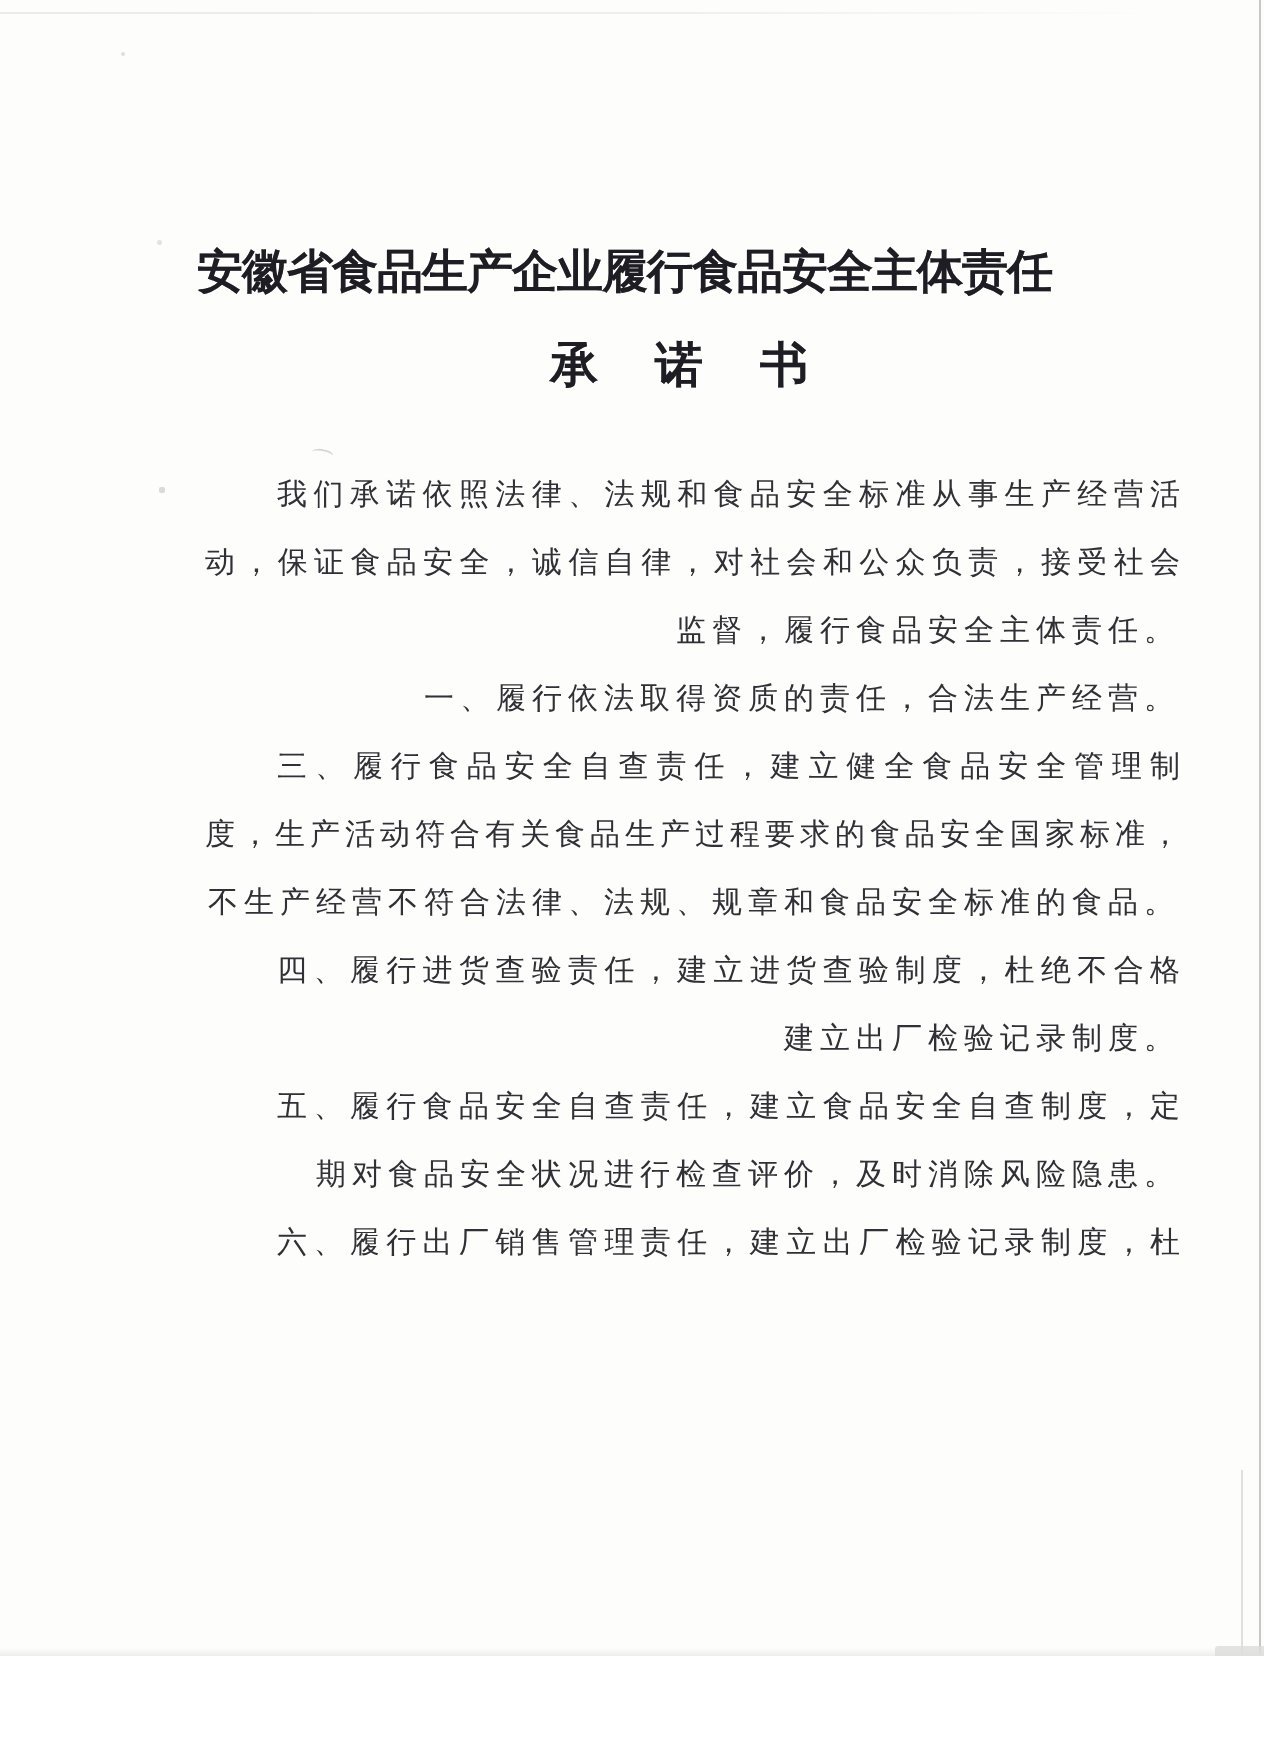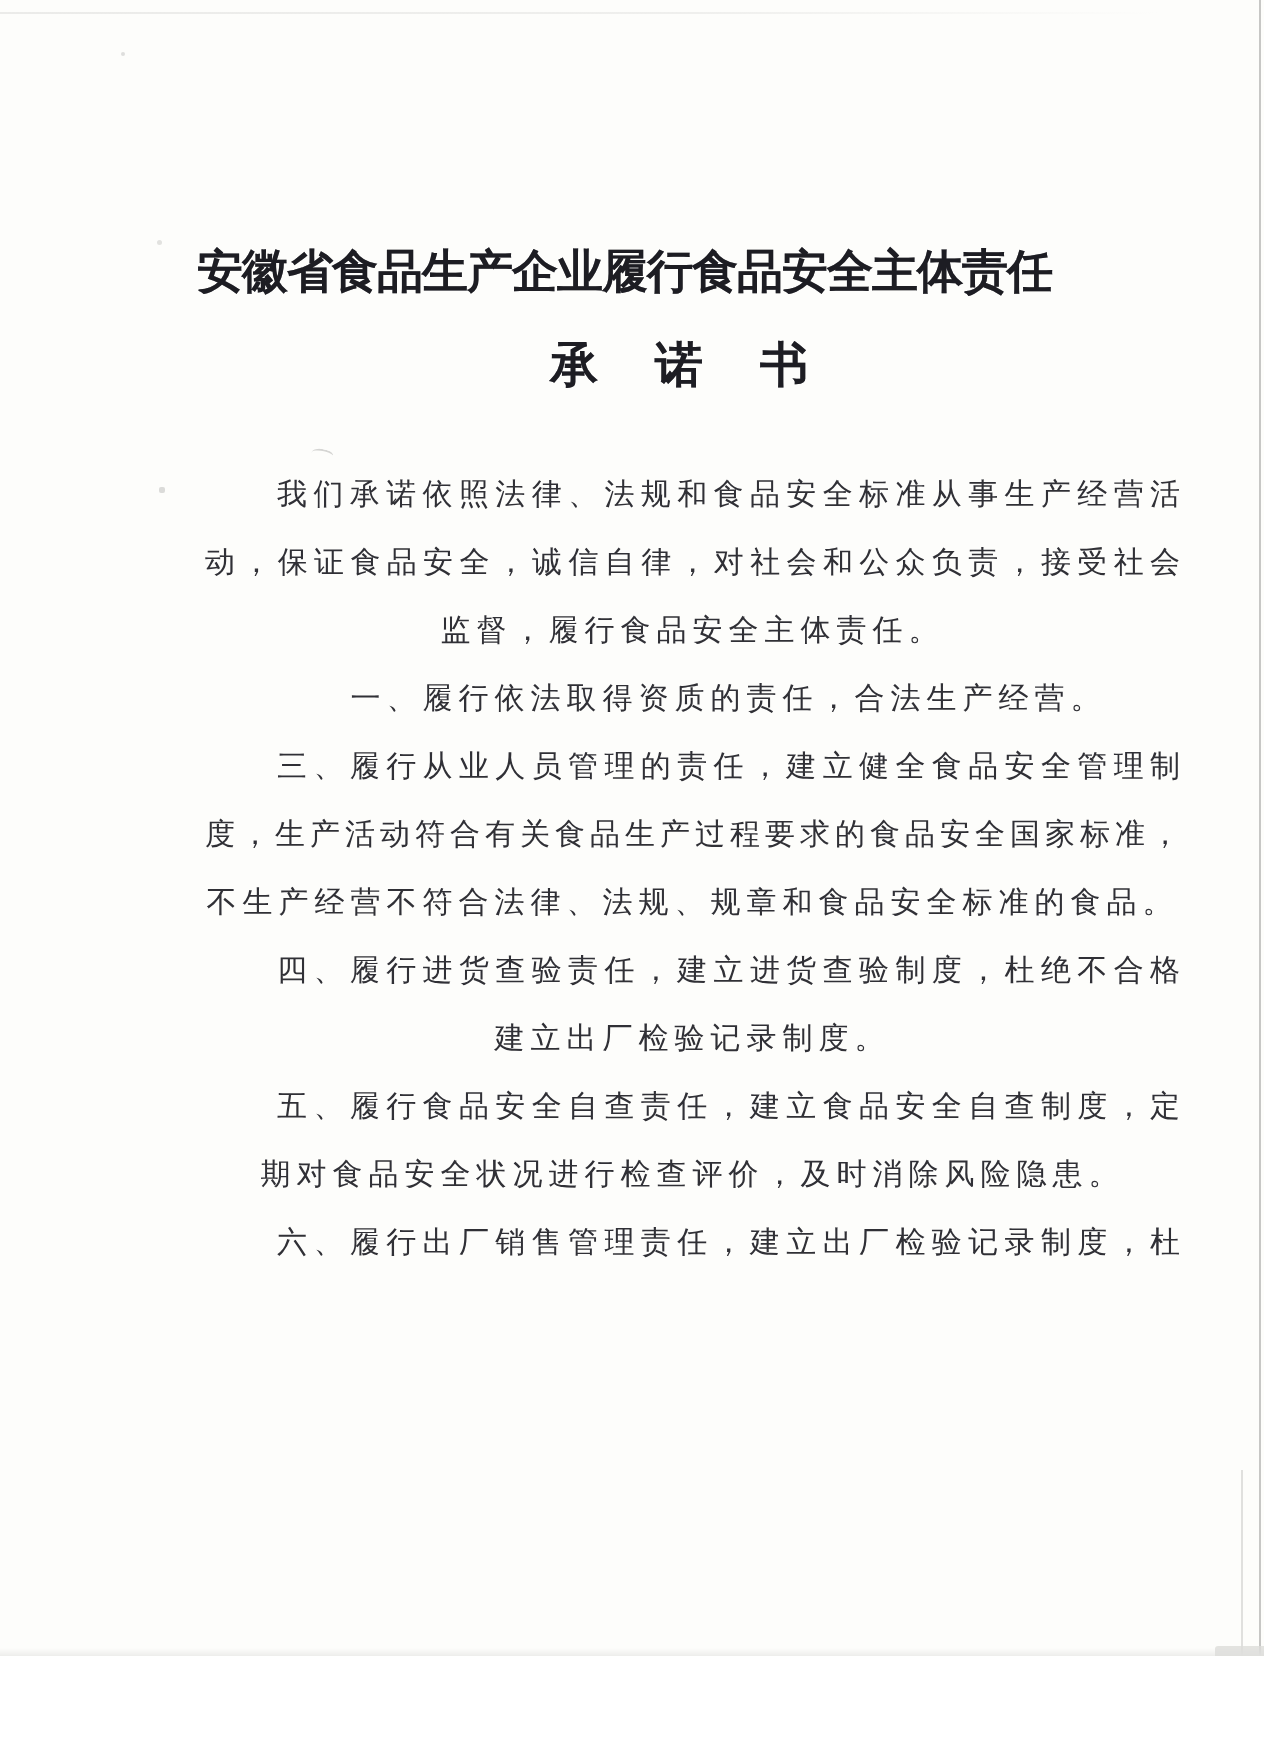--- a/index.html
+++ b/index.html
@@ -83,21 +83,21 @@
     top: 460px; left: 205px;
     width: 975px;
     color: var(--ink);
     font-size: 30px;
   }
   .line {
     height: 68px;
     line-height: 68px;
     letter-spacing: 6px;   
     white-space: nowrap;
-    text-align: center;
+    text-align: right;
   }
   .line.fill {
     letter-spacing: 0;
     white-space: normal;
     text-align: justify;
     text-align-last: justify;   
   }
   .line.indent { text-indent: 72px; }
 </style>
 </head>
@@ -122,21 +122,21 @@
   <div class="doc-body">
       <div class="paragraph">
         <div class="line fill indent">我们承诺依照法律、法规和食品安全标准从事生产经营活</div>
         <div class="line fill">动，保证食品安全，诚信自律，对社会和公众负责，接受社会</div>
         <div class="line">监督，履行食品安全主体责任。</div>
       </div>
       <div class="paragraph">
         <div class="line indent">一、履行依法取得资质的责任，合法生产经营。</div>
       </div>
       <div class="paragraph">
-        <div class="line fill indent">三、履行从业人员管理的责任，建立健全食品安全管理制</div>
+        <div class="line fill indent">三、履行食品安全自查责任，建立健全食品安全管理制</div>
         <div class="line fill">度，生产活动符合有关食品生产过程要求的食品安全国家标准，</div>
         <div class="line">不生产经营不符合法律、法规、规章和食品安全标准的食品。</div>
       </div>
       <div class="paragraph">
         <div class="line fill indent">四、履行进货查验责任，建立进货查验制度，杜绝不合格</div>
         <div class="line">建立出厂检验记录制度。</div>
       </div>
       <div class="paragraph">
         <div class="line fill indent">五、履行食品安全自查责任，建立食品安全自查制度，定</div>
         <div class="line">期对食品安全状况进行检查评价，及时消除风险隐患。</div>

